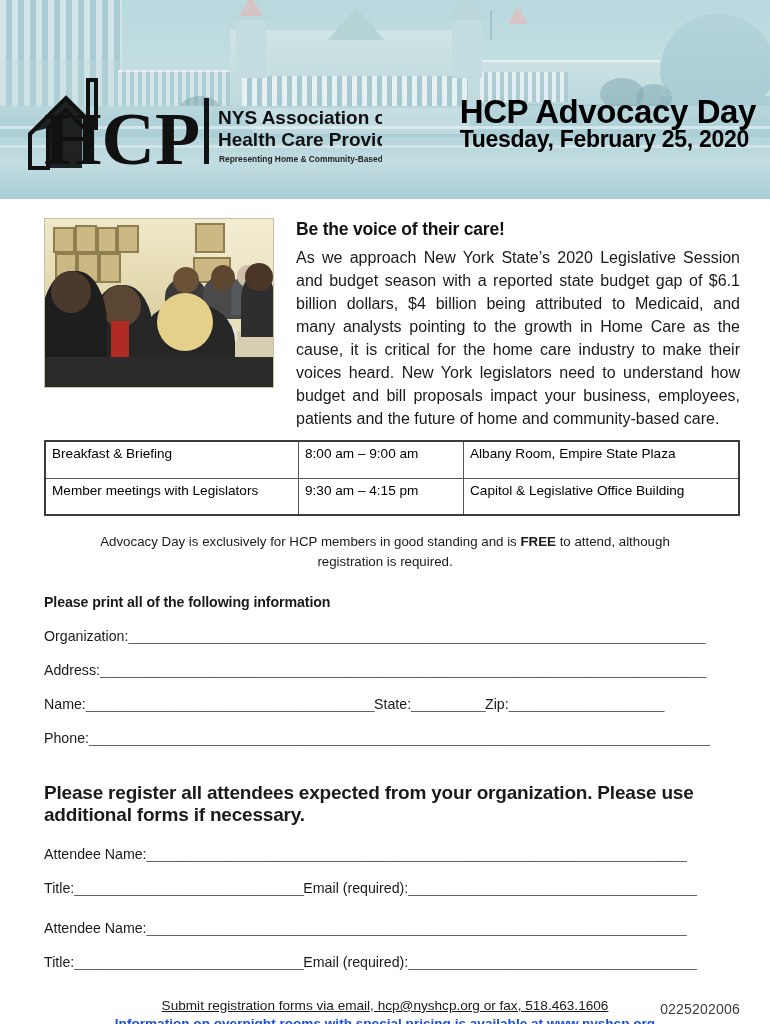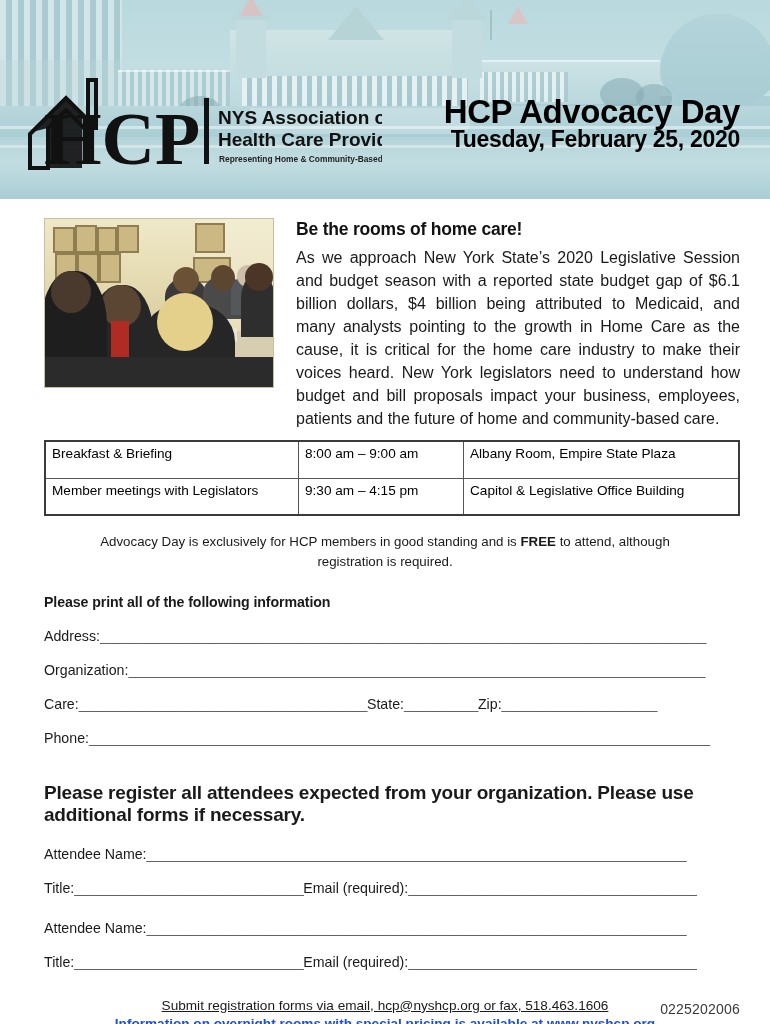--- a/index.html
+++ b/index.html
@@ -146,23 +146,22 @@
     left: 22px;
     top: 72px;
     width: 360px;
     height: 100px;
   }
   .logo svg { display:block; }
 
   
   .banner-title {
     position: absolute;
-    right: 30px;
+    right: 14px;
     top: 95px;
-    text-align: right;
     line-height: 1;
   }
   .banner-title .t1 {
     font-size: 33px;
     font-weight: bold;
     letter-spacing: -0.4px;
     color: #000;
     display:block;
   }
   .banner-title .t2 {
@@ -441,21 +440,21 @@
         <div class="tie"></div>
         <div class="person p1"></div>
         <div class="p1h"></div>
         <div class="person p3"></div>
         <div class="p3h"></div>
         <div class="pfloor"></div>
       </div>
     </div>
 
     <div class="intro-text">
-      <h1 class="voice">Be the rooms of home care!</h1>
+      <h1 class="voice">Be the voice of their care!</h1>
       <p class="body-par">As we approach New York State’s 2020 Legislative Session and budget season with a reported state budget gap of $6.1 billion dollars, $4 billion being attributed to Medicaid, and many analysts pointing to the growth in Home Care as the cause, it is critical for the home care industry to make their voices heard.  New York legislators need to understand how budget and bill proposals impact your business, employees, patients and the future of home and community-based care.</p>
     </div>
   </div>
 
 
   <table class="schedule">
     <tbody>
       <tr>
         <td>Breakfast &amp; Briefing</td>
         <td>8:00 am – 9:00 am</td>
@@ -467,25 +466,25 @@
         <td>Capitol &amp; Legislative Office Building</td>
       </tr>
     </tbody>
   </table>
 
   <div class="free-note"><span>Advocacy Day is exclusively for HCP members in good standing and is </span><b>FREE</b><span> to attend, although registration is required.</span></div>
 
   <h3 class="print-head">Please print all of the following information</h3>
 
   <div class="fields">
+    <div class="field-line"><span class="lbl">Organization:</span><span class="rule">______________________________________________________________________________</span></div>
+
     <div class="field-line"><span class="lbl">Address:</span><span class="rule">__________________________________________________________________________________</span></div>
 
-    <div class="field-line"><span class="lbl">Organization:</span><span class="rule">______________________________________________________________________________</span></div>
-
-    <div class="field-line"><span class="lbl">Care:</span><span class="rule">_______________________________________</span><span class="lbl">State:</span><span class="rule">__________</span><span class="lbl">Zip:</span><span class="rule">_____________________</span></div>
+    <div class="field-line"><span class="lbl">Name:</span><span class="rule">_______________________________________</span><span class="lbl">State:</span><span class="rule">__________</span><span class="lbl">Zip:</span><span class="rule">_____________________</span></div>
 
     <div class="field-line"><span class="lbl">Phone:</span><span class="rule">____________________________________________________________________________________</span></div>
   </div>
 
   <h3 class="register-head">Please register all attendees expected from your organization. Please use additional forms if necessary.</h3>
 
   <div class="attendees">
     <div class="field-line"><span class="lbl">Attendee Name:</span><span class="rule">_________________________________________________________________________</span></div>
 
     <div class="field-line"><span class="lbl">Title:</span><span class="rule">_______________________________</span><span class="lbl">Email (required):</span><span class="rule">_______________________________________</span></div>

